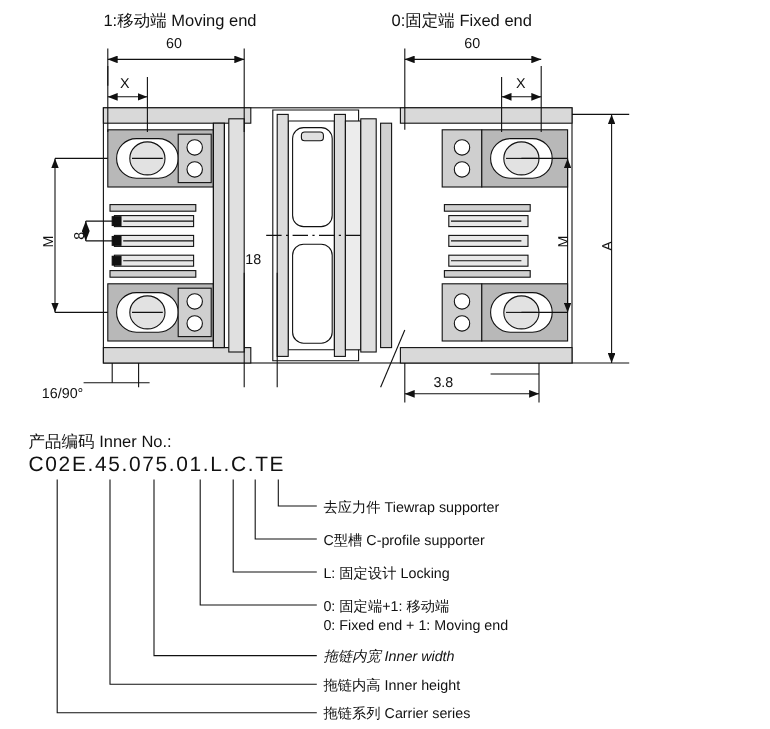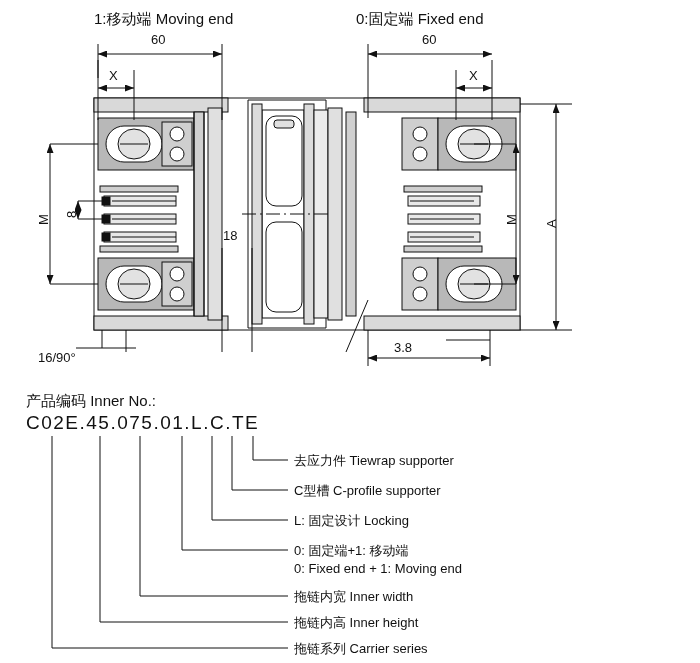--- a/index.html
+++ b/index.html
@@ -201,17 +201,17 @@
 
       <path d="M36 6 L36 218 L272 218"></path>
     </g>
   </svg>
 
   <div class="abs txt" style="left:278px;top:452px;">去应力件 Tiewrap supporter</div>
   <div class="abs txt" style="left:278px;top:482px;text-align:right;">C型槽 C-profile supporter</div>
   <div class="abs txt" style="left:278px;top:512px;text-align:center;">L: 固定设计 Locking</div>
   <div class="abs txt" style="left:278px;top:542px;">0: 固定端+1: 移动端</div>
   <div class="abs txt" style="left:278px;top:561px;">0: Fixed end + 1: Moving end</div>
-  <div class="abs txt" style="left:278px;top:588px;">拖链内宽 Inner width</div>
+  <div class="abs txt" style="left:278px;top:588px;font-style:italic;">拖链内宽 Inner width</div>
   <div class="abs txt" style="left:278px;top:614px;">拖链内高 Inner height</div>
   <div class="abs txt" style="left:278px;top:640px;">拖链系列 Carrier series</div>
 
 </div>
 
 </body></html>

